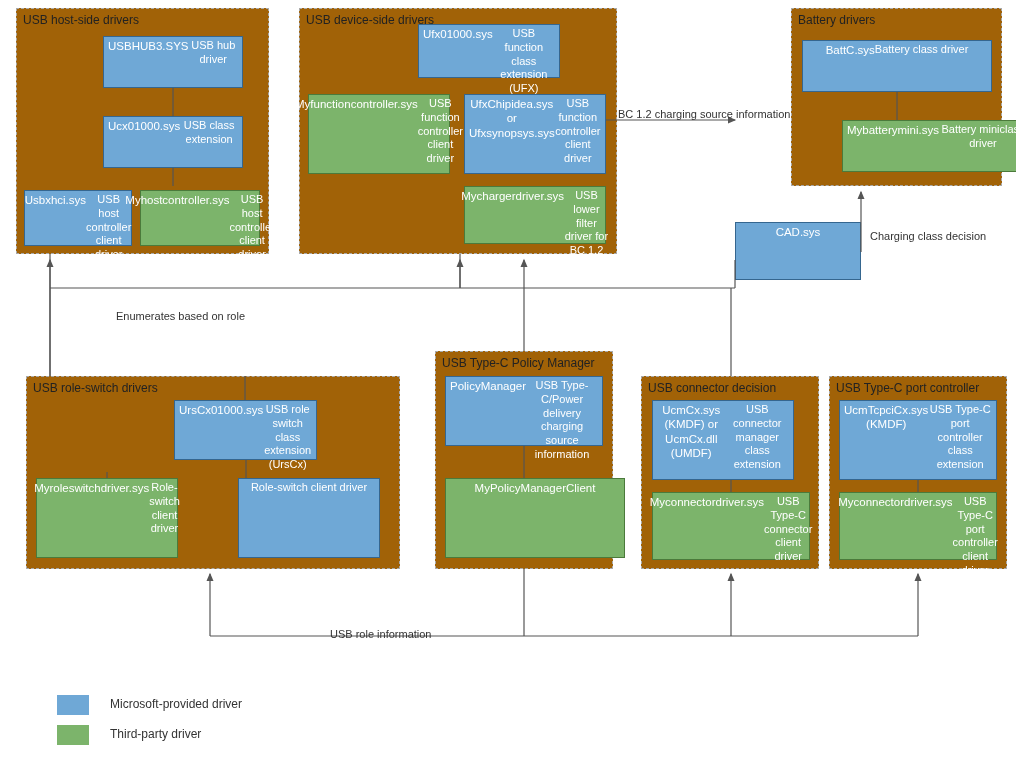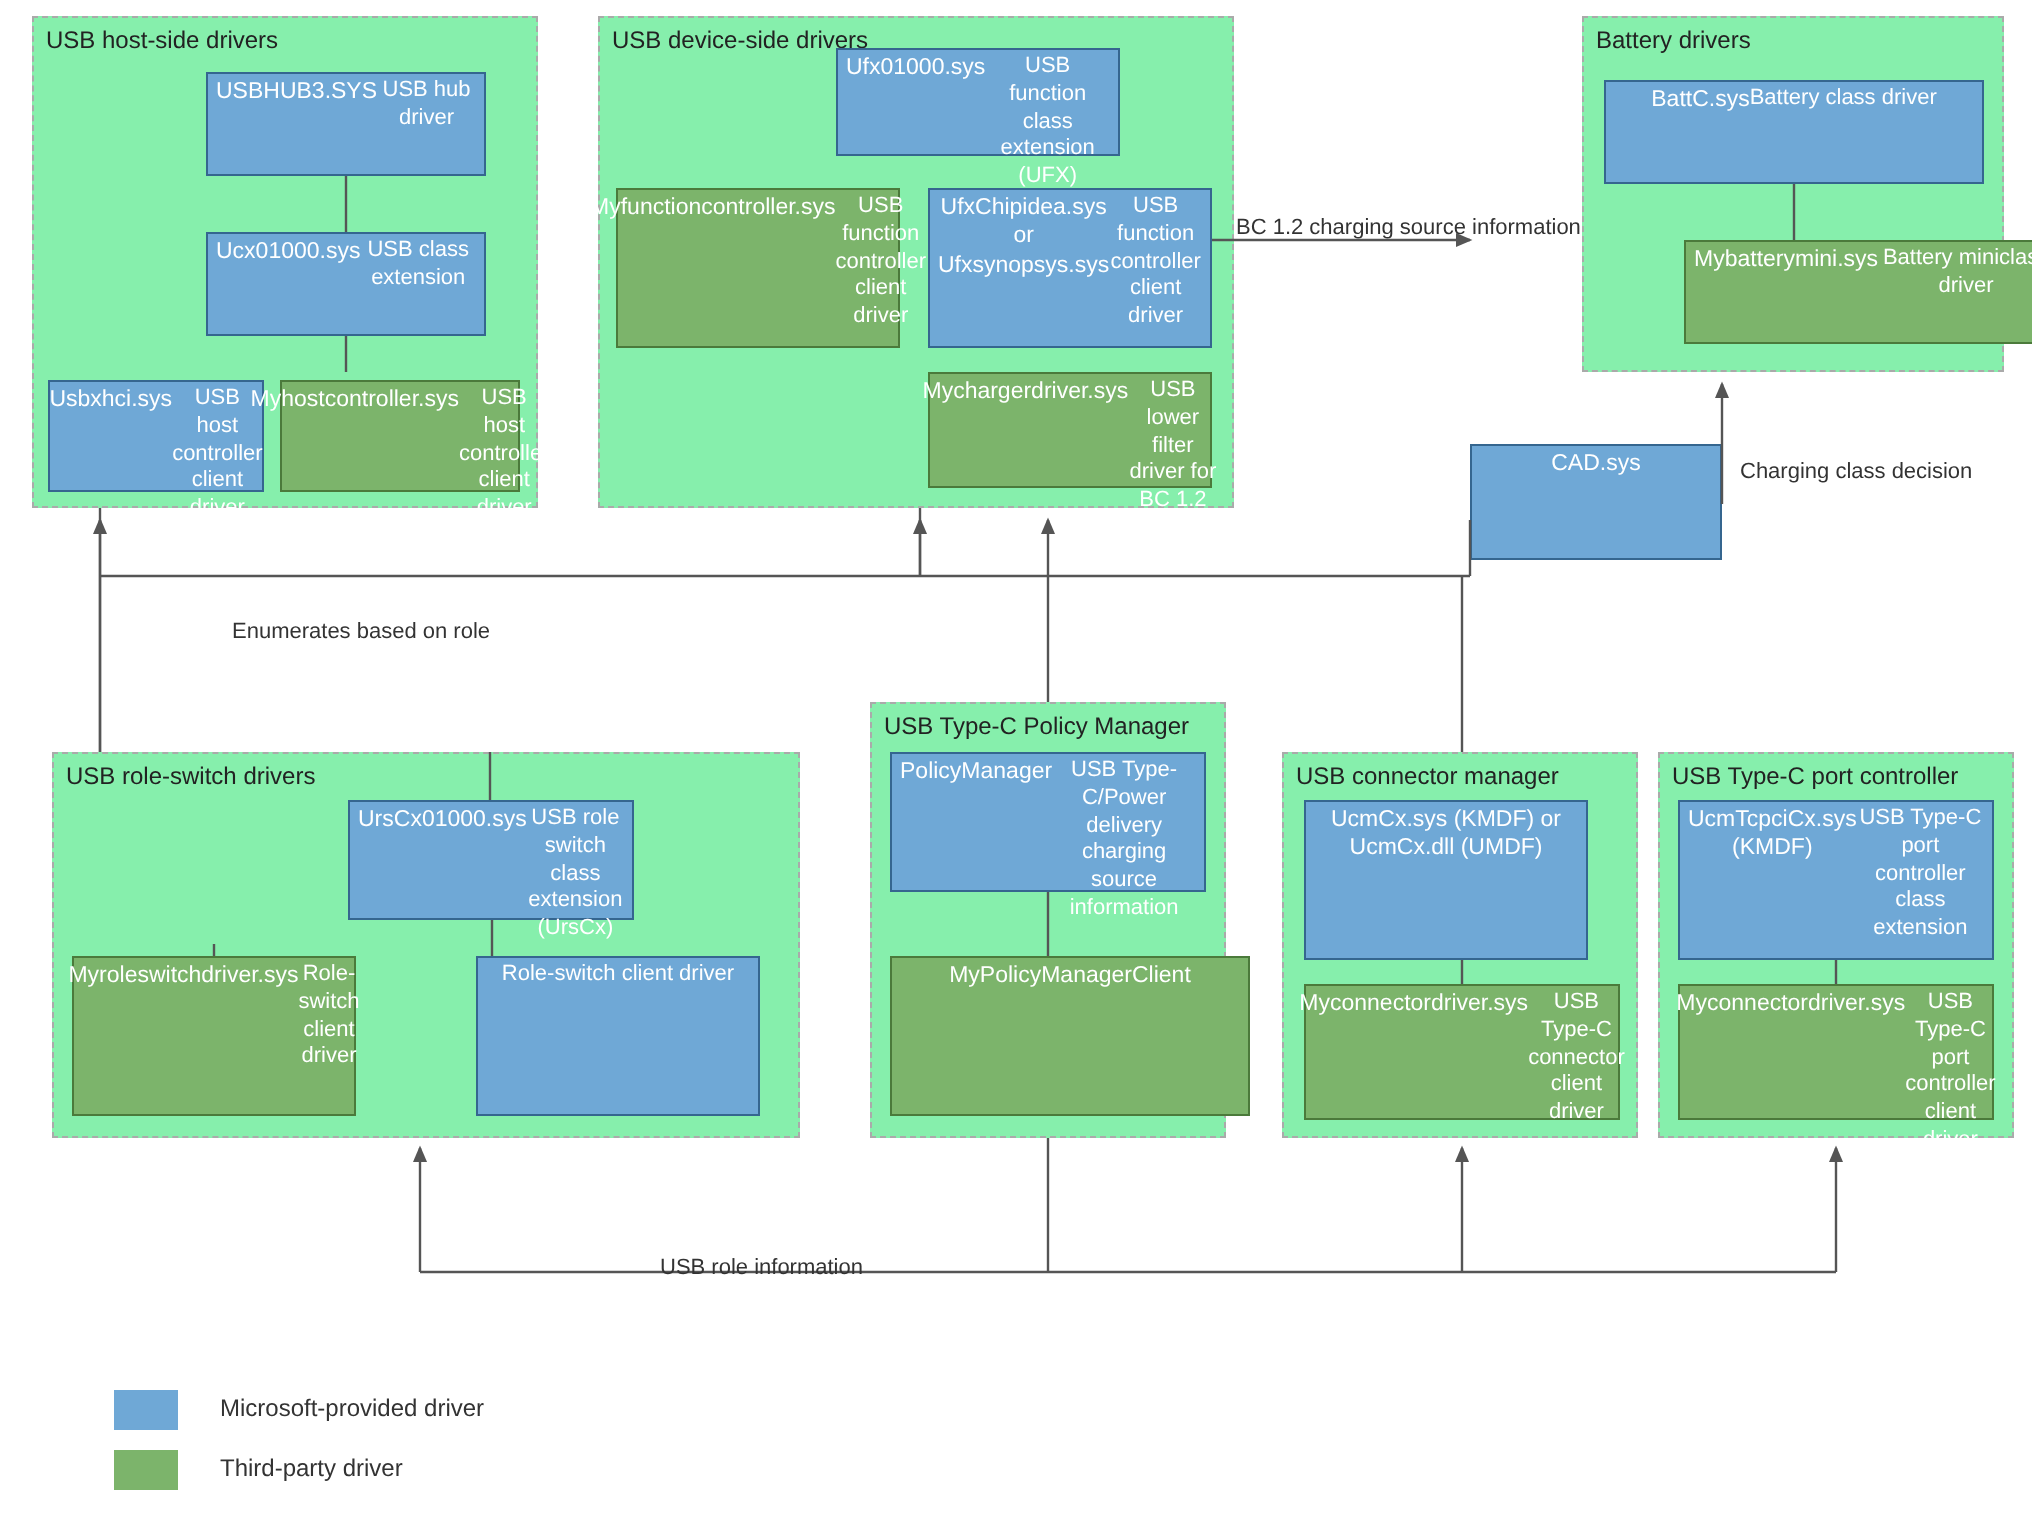--- a/index.html
+++ b/index.html
@@ -7,21 +7,21 @@
     font-family:"Segoe UI",Arial,sans-serif;
     font-size:11.5px;
     background:#fff;
     color:#333;
     width:1016px;
     height:765px;
     position:relative;
   }
   .group{
     position:absolute;
-    background:#86efac;
+    background:#a16207;
     border:1px dashed #aaa;
     box-sizing:border-box;
   }
   .group-title{
     position:absolute;
     top:4px;
     left:6px;
     font-size:12px;
     color:#222;
   }
@@ -79,21 +79,21 @@
 <div class="group" style="left:791px;top:8px;width:211px;height:178px">
   <div class="group-title">Battery drivers</div>
 </div>
 <div class="group" style="left:26px;top:376px;width:374px;height:193px">
   <div class="group-title">USB role-switch drivers</div>
 </div>
 <div class="group" style="left:435px;top:351px;width:178px;height:218px">
   <div class="group-title">USB Type-C  Policy Manager</div>
 </div>
 <div class="group" style="left:641px;top:376px;width:178px;height:193px">
-  <div class="group-title">USB connector manager</div>
+  <div class="group-title">USB connector decision</div>
 </div>
 <div class="group" style="left:829px;top:376px;width:178px;height:193px">
   <div class="group-title">USB Type-C port controller</div>
 </div>
 
 <div class="box ms" style="left:103px;top:36px;width:140px;height:52px">
   <div class="t1">USBHUB3.SYS</div>
   <div class="t2">USB hub driver</div>
 </div>
 <div class="box ms" style="left:103px;top:116px;width:140px;height:52px">
@@ -153,20 +153,21 @@
 <div class="box ms" style="left:445px;top:376px;width:158px;height:70px">
   <div class="t1">PolicyManager</div>
   <div class="t2">USB Type-C/Power delivery charging source information</div>
 </div>
 <div class="box tp" style="left:445px;top:478px;width:180px;height:80px">
   <div class="t1">MyPolicyManagerClient</div>
 </div>
 
 <div class="box ms" style="left:652px;top:400px;width:142px;height:80px">
   <div class="t1">UcmCx.sys (KMDF) or UcmCx.dll (UMDF)</div>
+  <div class="t2">USB connector manager class extension</div>
 </div>
 <div class="box tp" style="left:652px;top:492px;width:158px;height:68px">
   <div class="t1">Myconnectordriver.sys</div>
   <div class="t2">USB Type-C connector client driver</div>
 </div>
 
 <div class="box ms" style="left:839px;top:400px;width:158px;height:80px">
   <div class="t1">UcmTcpciCx.sys (KMDF)</div>
   <div class="t2">USB Type-C port controller class extension</div>
 </div>

